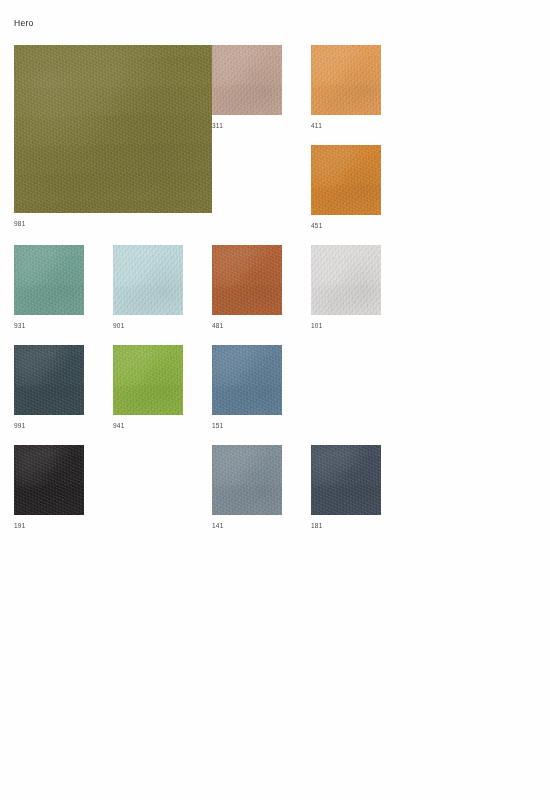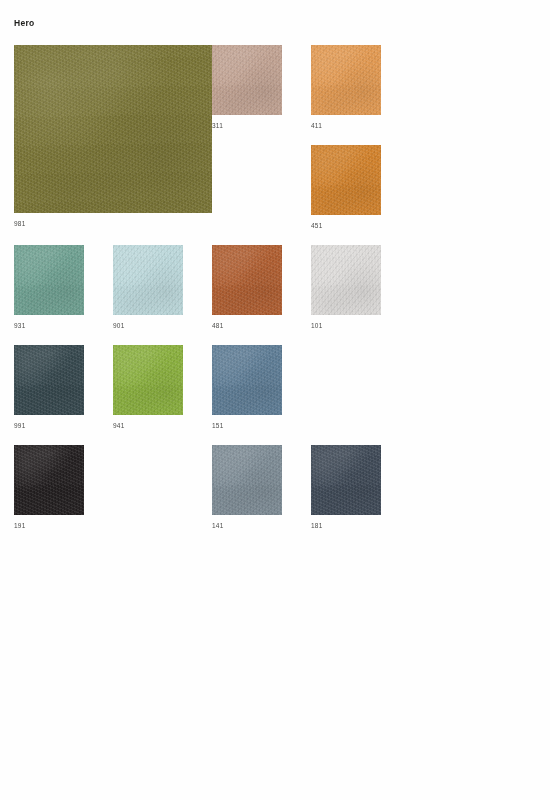--- a/index.html
+++ b/index.html
@@ -20,21 +20,21 @@
     position: absolute;
     inset: 0;
     background: #fefefe;
   }
 
   .page-title {
     position: absolute;
     left: 14px;
     top: 18px;
     font-size: 8.5px;
-    font-weight: bold;
+    font-weight: normal;
     letter-spacing: 0.3px;
     color: #1d1d1b;
     line-height: 11px;
   }
 
   .swatch-grid {
     position: absolute;
     left: 0;
     top: 0;
     width: 550px;

